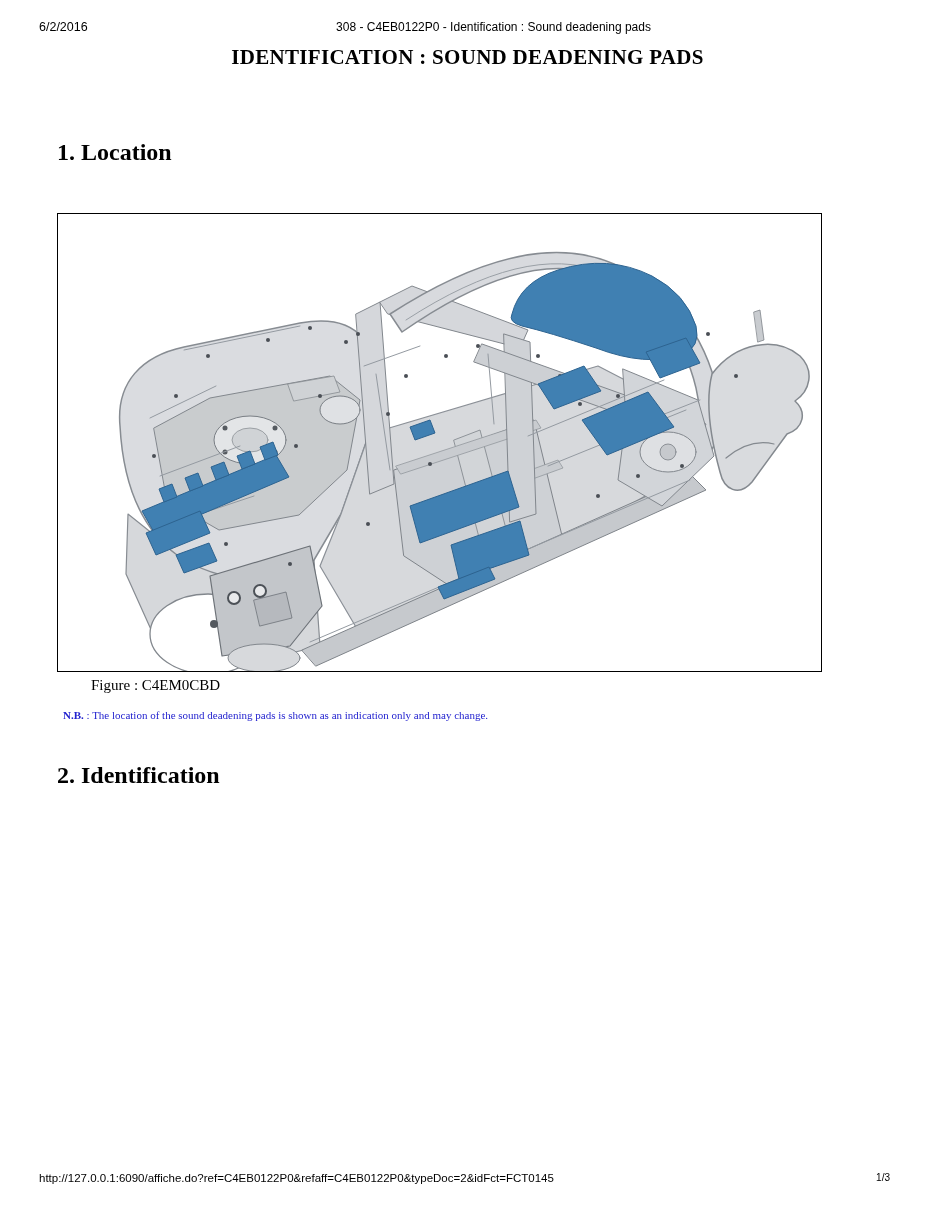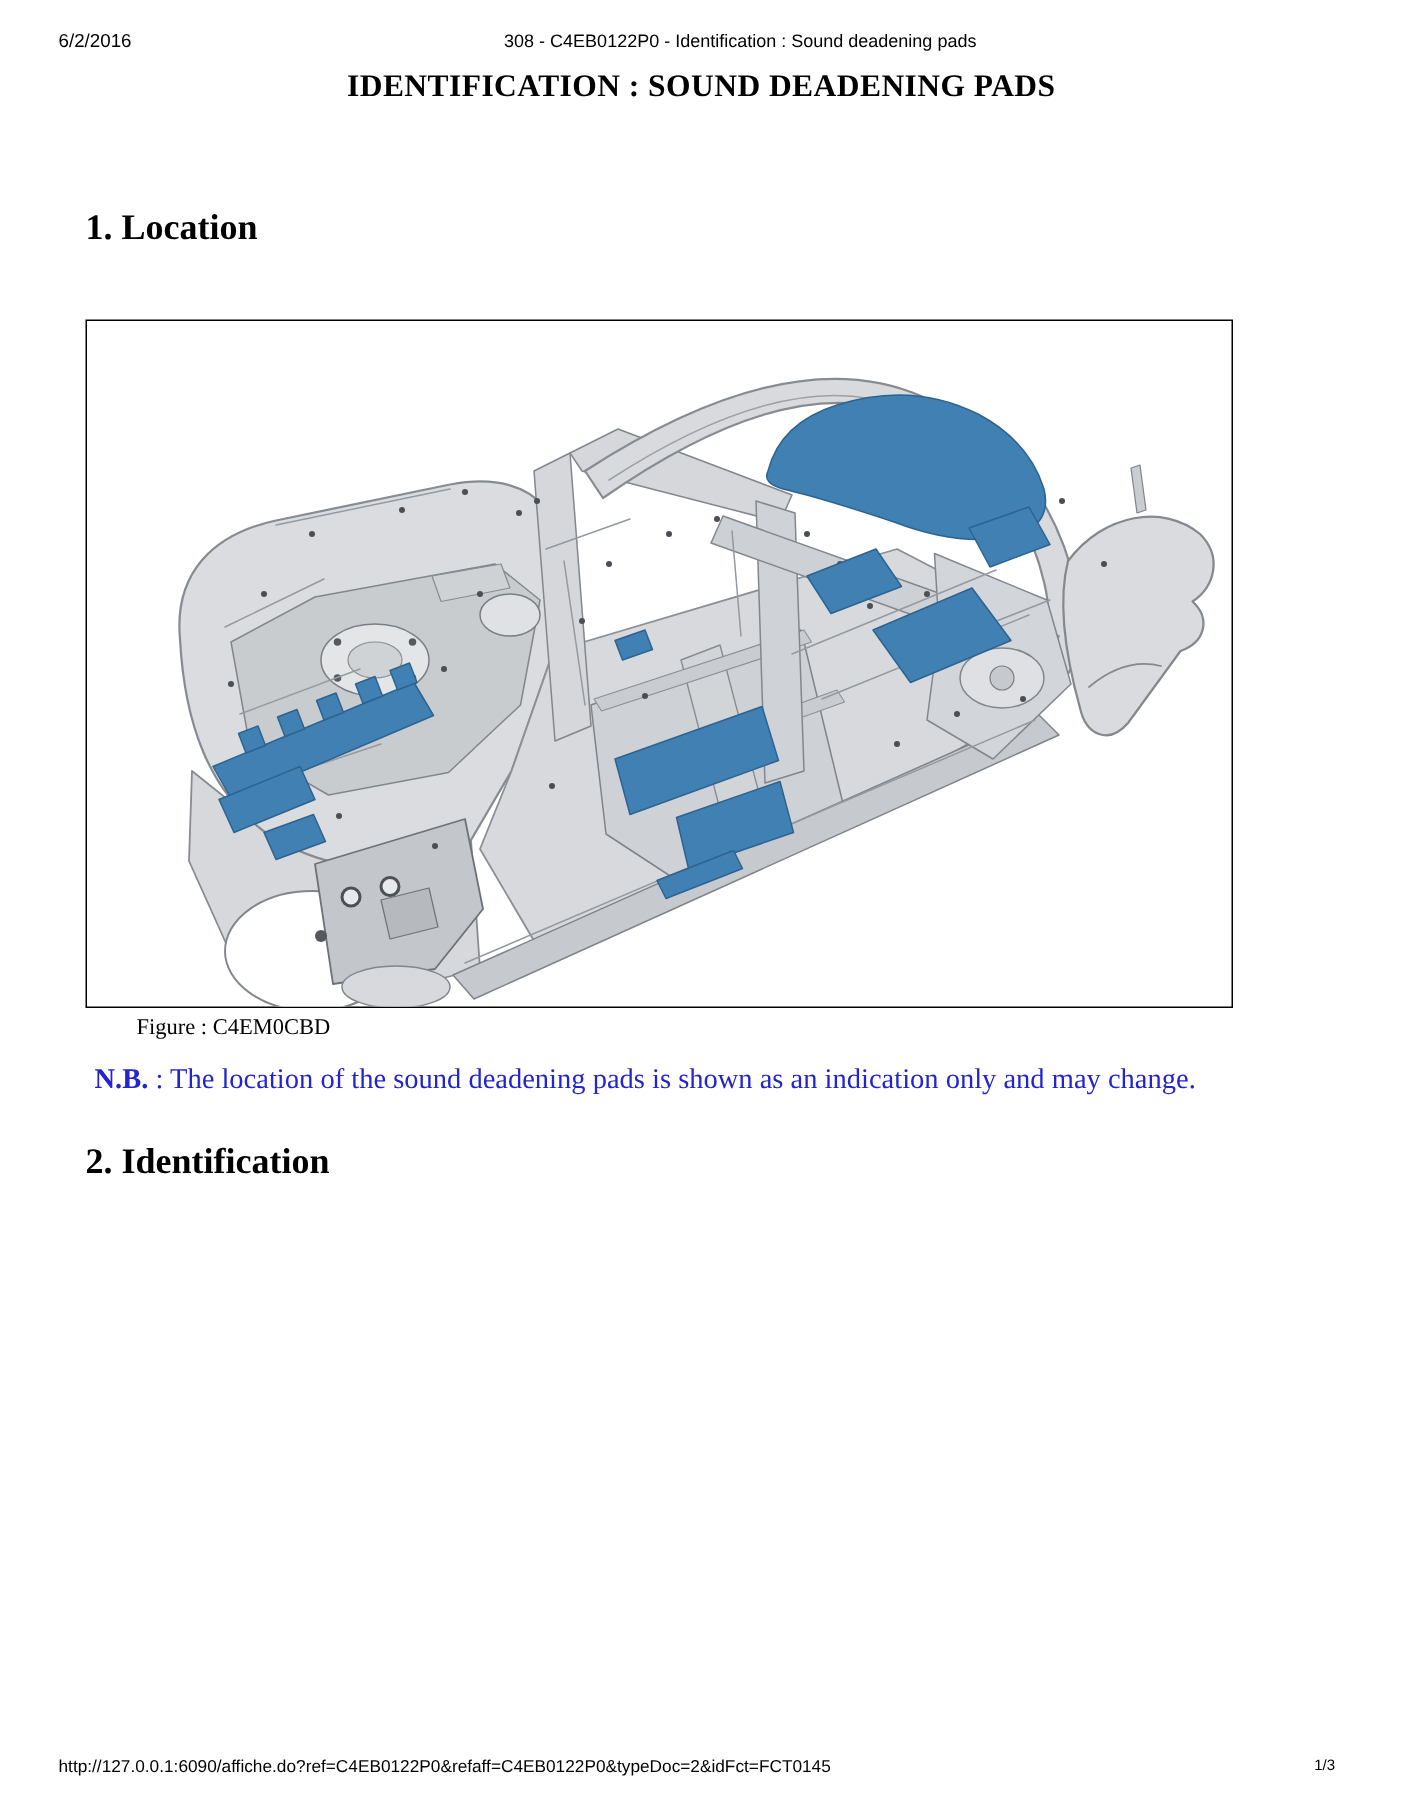--- a/index.html
+++ b/index.html
@@ -23,21 +23,21 @@
   }
   .sec-h { position:absolute; left:57px; font-size:24px; font-weight:bold; }
   .sec-h.loc { top:139px; }
   .sec-h.ident { top:762px; }
   .figure-frame {
     position:absolute; left:57px; top:213px; width:763px; height:457px;
     border:1.5px solid #000; background:#fff;
   }
   .figure-frame svg { display:block; width:100%; height:100%; }
   .fig-caption { position:absolute; left:46px; top:677px; font-size:15px;margin-left:45px; }
-  .nb { position:absolute; left:63px; top:709px; font-size:19px; color:#2323cf; }
+  .nb { position:absolute; left:63px; top:709px; font-size:11px; color:#2323cf; }
   .nb b { font-weight:bold; }
   .ftr-url {
     position:absolute; top:1172px; left:39px;
     font-family:"Liberation Sans", sans-serif; font-size:11.5px; color:#000;
   }
   .ftr-page {
     position:absolute; top:1172px; right:45px;
     font-family:"Liberation Sans", sans-serif; font-size:10px; color:#000;
   }
 </style>

